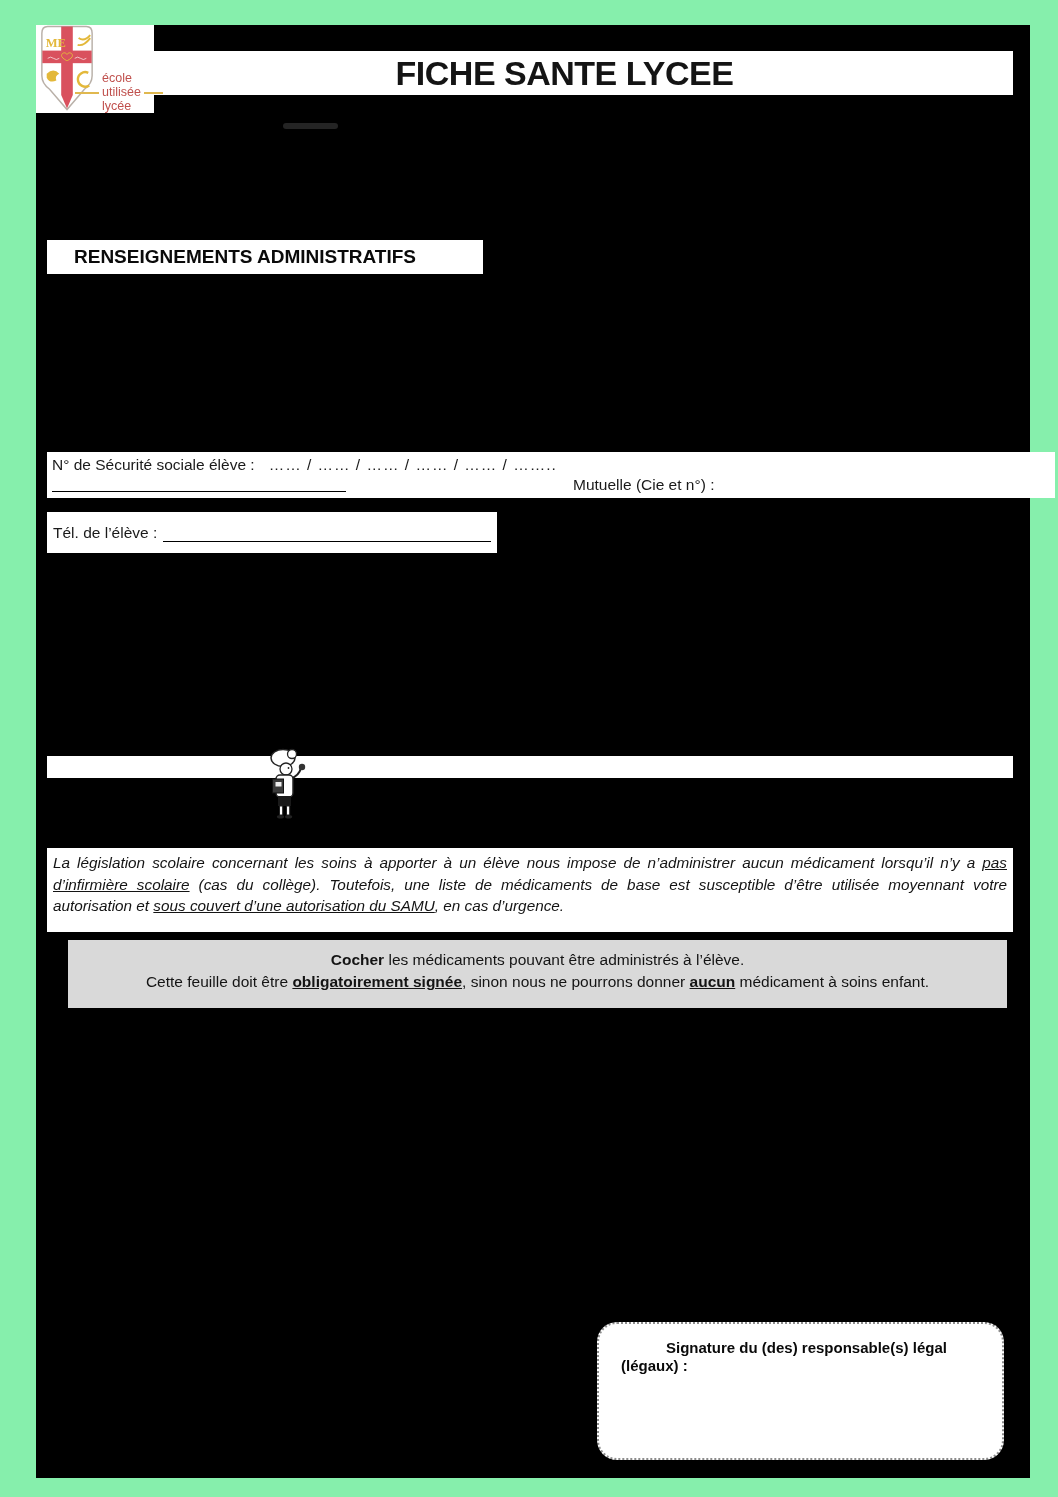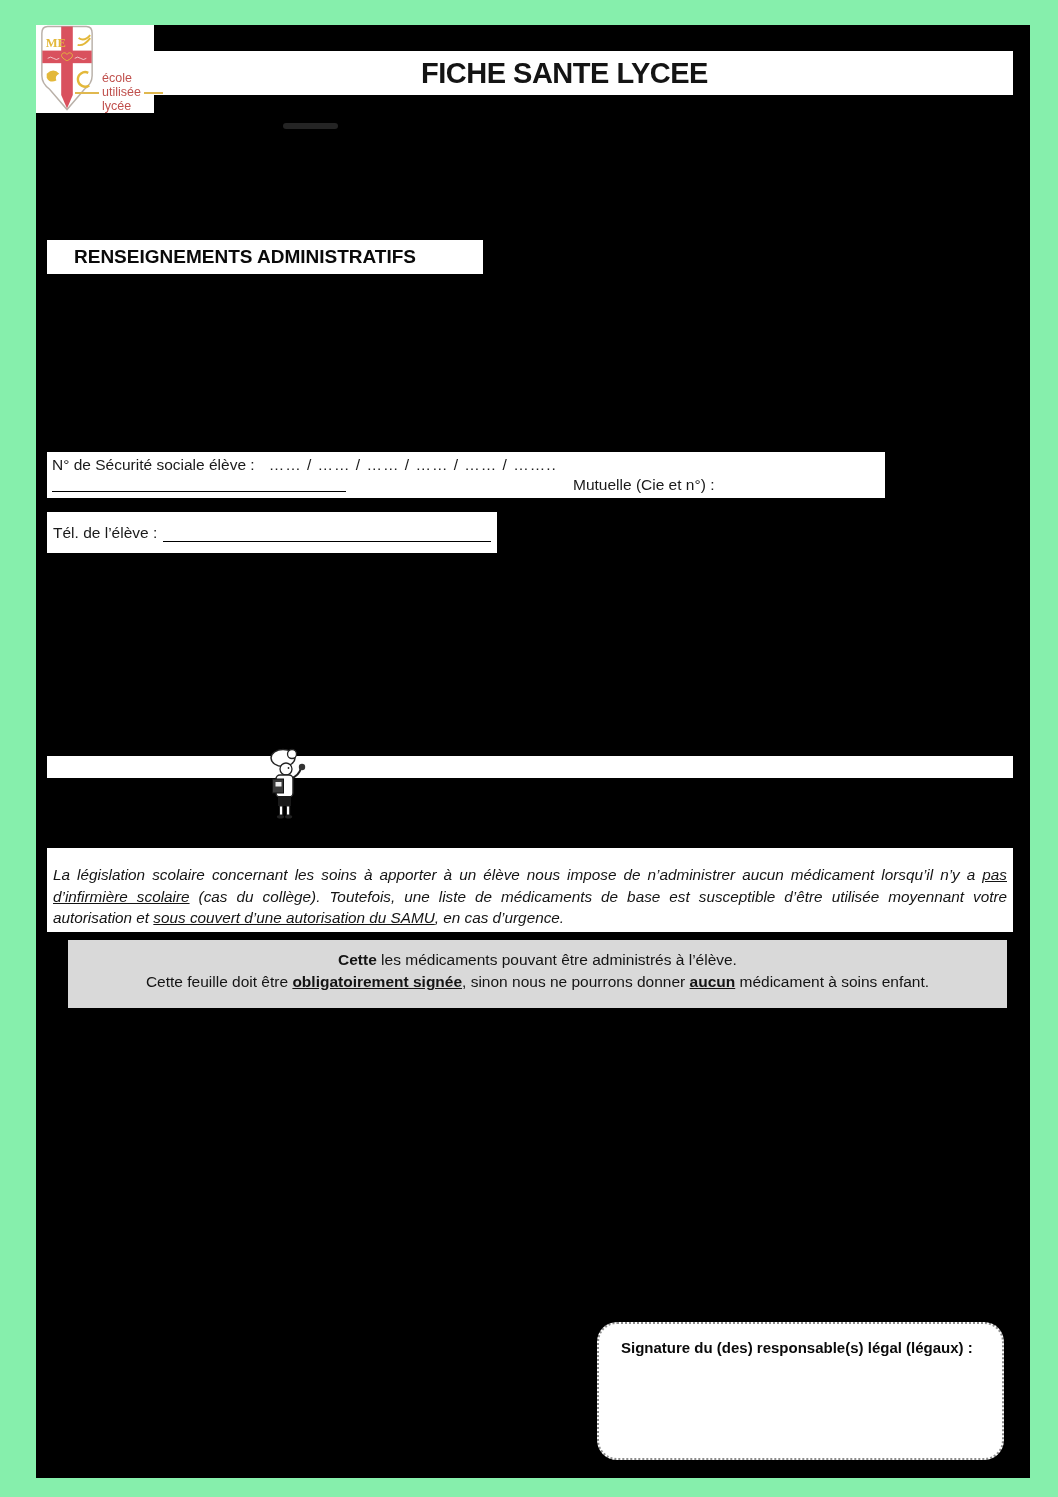--- a/index.html
+++ b/index.html
@@ -13,50 +13,50 @@
   #logo-box{left:36px;top:25px;width:118px;height:88px;background:#fff;z-index:3;}
   #logo-shield{position:absolute;left:2px;top:0;width:58px;height:86px;}
   #logo-text{position:absolute;left:66px;top:46px;font-size:12.5px;line-height:14px;color:#c0504d;}
   .logo-line{position:relative;white-space:nowrap;}
   .dash{position:absolute;height:2px;background:#e0b84f;top:7px;}
   .dash-l{left:-27px;width:24px;}
   .dash-r{right:-22px;width:19px;}
   
   #title-bar{left:152px;top:51px;width:861px;height:44px;background:#fff;z-index:2;
     display:flex;align-items:center;justify-content:center;padding-right:84px;box-sizing:border-box;}
-  #title-bar span{font-size:29px;font-weight:700;letter-spacing:-0.5px;color:#141414;margin-left:48px;}
+  #title-bar span{font-size:34px;font-weight:700;letter-spacing:-0.5px;color:#141414;margin-left:48px;}
   
   #admin-bar{left:47px;top:240px;width:436px;height:34px;background:#fff;z-index:2;
     display:flex;align-items:center;}
   #admin-bar span{font-size:19px;font-weight:700;padding-left:27px;color:#0a0a0a;}
   
-  #secu-strip{left:47px;top:452px;width:838px;height:46px;background:#fff;z-index:2;
+  #secu-strip{left:47px;top:452px;width:1008px;height:46px;background:#fff;z-index:2;
     font-size:15.5px;color:#1a1a1a;}
   #secu-row{position:absolute;left:5px;top:4px;right:4px;white-space:nowrap;}
   #secu-dots{margin-left:14px;letter-spacing:1px;}
   #mutuelle-label{position:absolute;left:521px;top:0;margin-top:20px;}
   #secu-blank{position:absolute;left:5px;top:39px;width:294px;border-top:1.6px solid #000;}
   
   #tel-strip{left:47px;top:512px;width:450px;height:41px;background:#fff;z-index:2;
     display:flex;align-items:center;font-size:15.5px;color:#1a1a1a;box-sizing:border-box;padding:0 6px;}
   #tel-blank{flex:1;border-bottom:1.6px solid #000;height:18px;margin-left:6px;}
   
   #divider-strip{left:47px;top:756px;width:966px;height:22px;background:#fff;z-index:2;}
   #mascot{left:260px;top:748px;width:50px;height:74px;z-index:4;}
   
   #legislation-box{left:47px;top:848px;width:966px;height:84px;background:#fff;z-index:2;
-    box-sizing:border-box;padding:16px 6px;font-size:15.3px;line-height:21.5px;
+    box-sizing:border-box;padding:4px 6px;font-size:15.3px;line-height:21.5px;
     font-style:italic;text-align:justify;color:#141414;}
   
   #medication-box{left:68px;top:940px;width:939px;height:68px;background:#d9d9d9;z-index:2;
     box-sizing:border-box;padding-top:9px;text-align:center;font-size:15.5px;line-height:22px;color:#141414;}
   
   #signature-box{left:597px;top:1322px;width:407px;height:138px;background:#fff;z-index:2;
     border:2px dotted #8c8c8c;border-radius:20px;box-sizing:border-box;padding:15px 16px 0 22px;}
-  #signature-box span{font-size:15px;font-weight:700;color:#0a0a0a;}
+  #signature-box span{font-size:15px;font-weight:700;color:#0a0a0a;margin-left:45px;}
   #smudge{left:283px;top:123px;width:55px;height:6px;background:#242424;border-radius:3px;z-index:2;}
   .u{text-decoration:underline;}
   .b{font-weight:700;}
 </style>
 </head>
 <body>
 
 <div id="page">
 
   <div id="black-bg" class="abs"></div>
@@ -120,21 +120,21 @@
     <rect x="26.5" y="58" width="3.2" height="9" fill="#fff" stroke="#222" stroke-width="1"></rect>
     <ellipse cx="20.5" cy="68.8" rx="3.6" ry="1.8" fill="#222"></ellipse>
     <ellipse cx="28.6" cy="68.8" rx="3.6" ry="1.8" fill="#222"></ellipse>
   </svg>
 
   <div id="legislation-box" class="abs">
     <div><span>La législation scolaire concernant les soins à apporter à un élève nous impose de n’administrer aucun médicament lorsqu’il n’y a </span><span class="u">pas d’infirmière scolaire</span><span> (cas du collège). Toutefois, une liste de médicaments de base est susceptible d’être utilisée moyennant votre autorisation et </span><span class="u">sous couvert d’une autorisation du SAMU</span><span>, en cas d’urgence.</span></div>
   </div>
 
   <div id="medication-box" class="abs">
-    <div><span class="b">Cette</span><span> les médicaments pouvant être administrés à l’élève.</span></div>
+    <div><span class="b">Cocher</span><span> les médicaments pouvant être administrés à l’élève.</span></div>
     <div><span>Cette feuille doit être </span><span class="b u">obligatoirement signée</span><span>, sinon nous ne pourrons donner </span><span class="b u">aucun</span><span> médicament à soins enfant.</span></div>
   </div>
 
   <div id="signature-box" class="abs">
     <span>Signature du (des) responsable(s) légal (légaux) :</span>
   </div>
 
 </div>
 
 </body></html>

